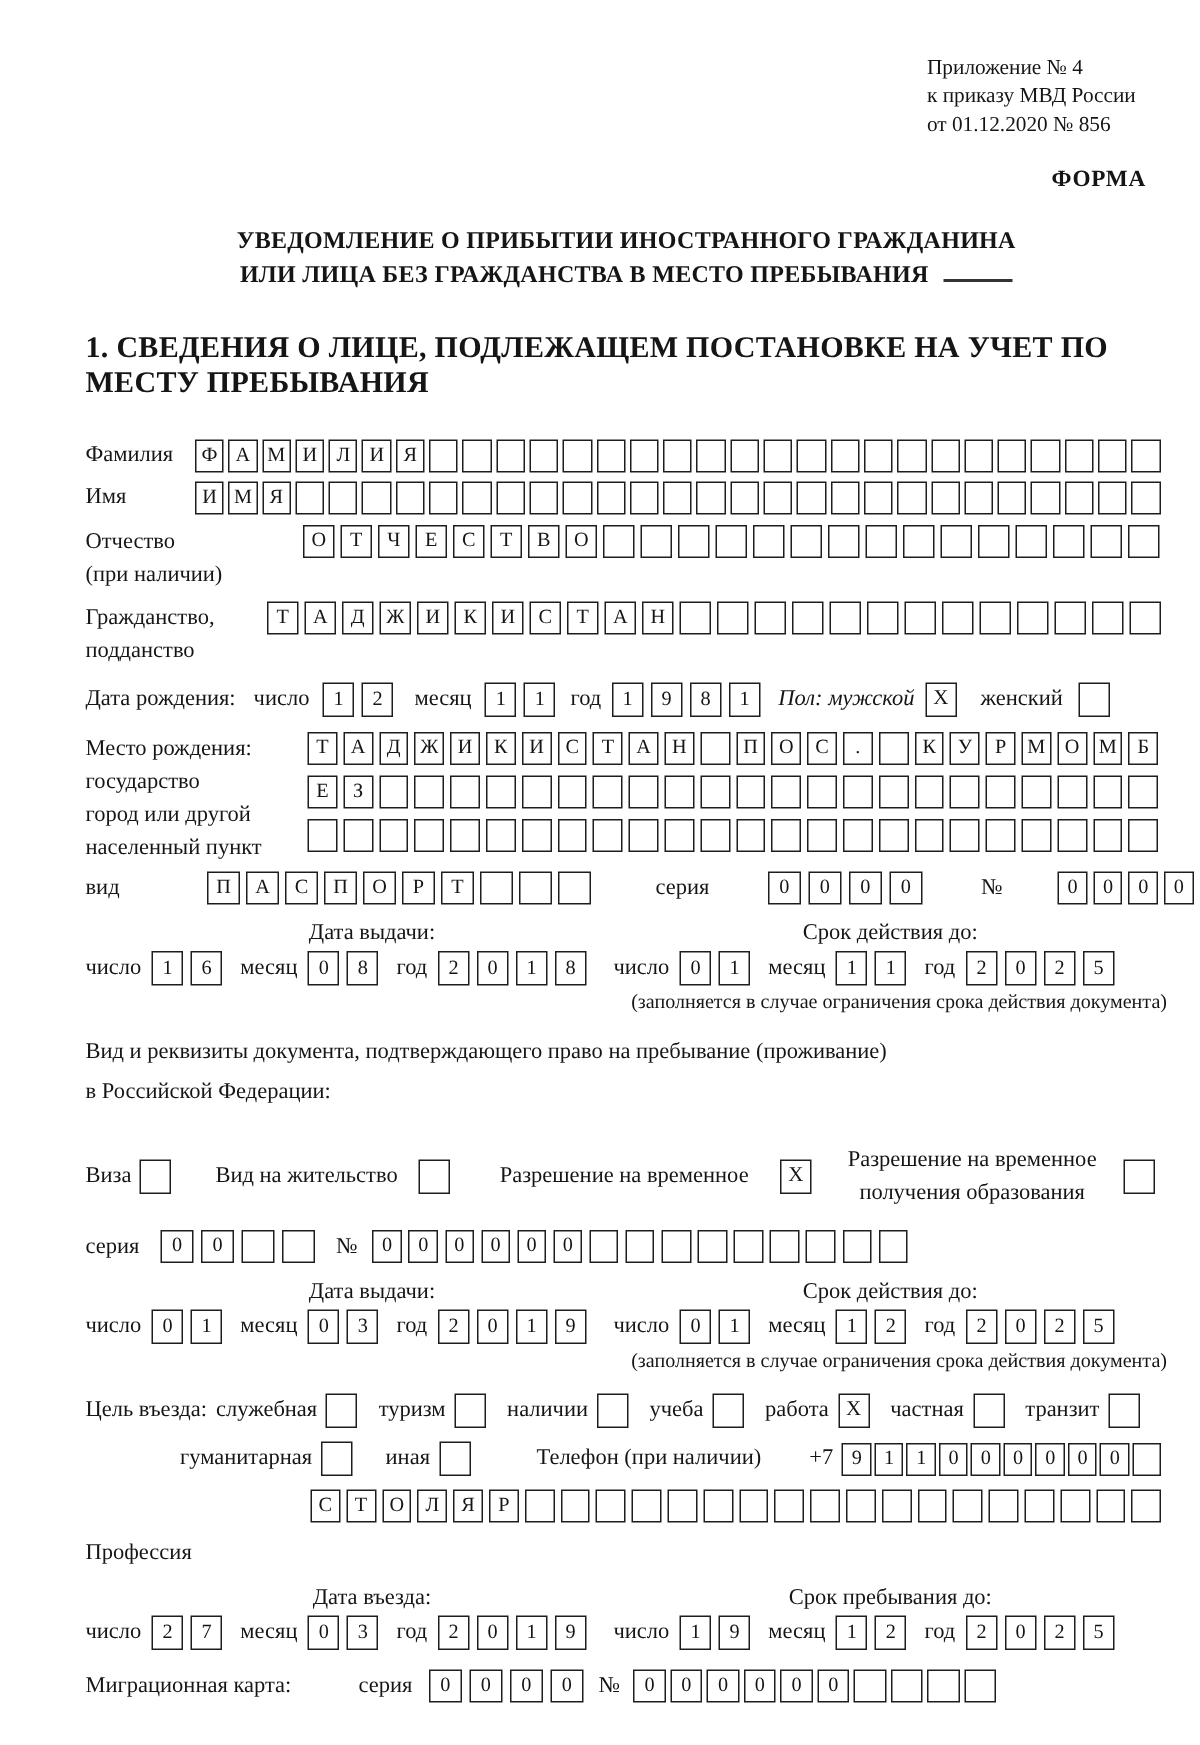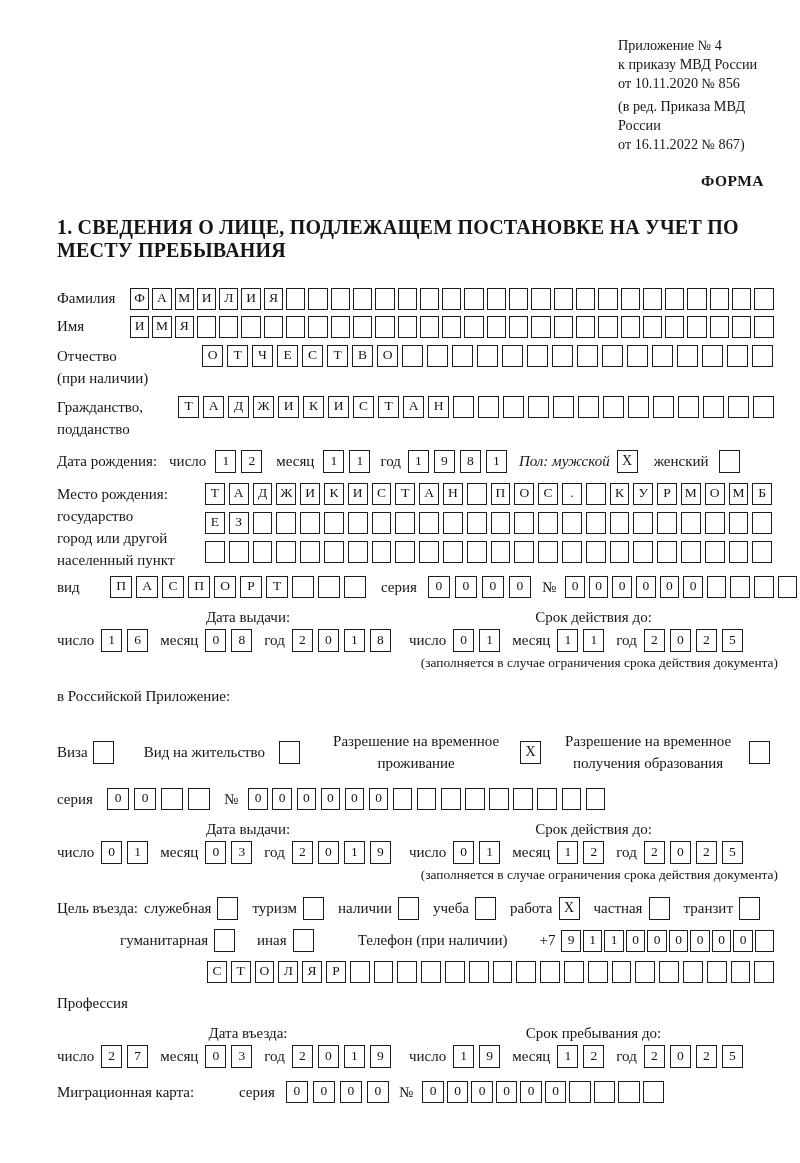--- a/index.html
+++ b/index.html
@@ -60,28 +60,28 @@
   .mleft{margin-left:63px;}
 </style>
 </head>
 <body>
 
 <div class="page">
 
   <div class="hdr">
     <div>Приложение № 4</div>
     <div>к приказу МВД России</div>
-    <div>от 10.11.2020 № 856</div>
-    <div class="rev">
-      <div>(в ред. Приказа МВД России</div>
-      <div>от 16.11.2022 № 867)</div>
-    </div>
+    <div>от 01.12.2020 № 856</div>
   </div>
   <div class="forma">ФОРМА</div>
 
+  <div class="title">
+    <div>УВЕДОМЛЕНИЕ О ПРИБЫТИИ ИНОСТРАННОГО ГРАЖДАНИНА</div>
+    <div><span>ИЛИ ЛИЦА БЕЗ ГРАЖДАНСТВА В МЕСТО ПРЕБЫВАНИЯ</span><span class="blank-line"></span></div>
+  </div>
 
   <div class="sect">1. СВЕДЕНИЯ О ЛИЦЕ, ПОДЛЕЖАЩЕМ ПОСТАНОВКЕ НА УЧЕТ ПО МЕСТУ ПРЕБЫВАНИЯ</div>
 
   <div class="row" style="margin-top:26px;">
     <span class="lab" style="width:73px;">Фамилия</span>
     <span class="cells w19">
         <span class="cell">Ф</span>
         <span class="cell">А</span>
         <span class="cell">М</span>
         <span class="cell">И</span>
@@ -321,21 +321,21 @@
           <span class="cell"></span>
           <span class="cell"></span>
           <span class="cell"></span>
           <span class="cell"></span>
           <span class="cell"></span>
         </div>
     </span>
   </div>
 
 
-  <div class="row" style="margin-top:5px;align-items:center;">
+  <div class="row" style="margin-top:5px;align-items:center;gap:28px;">
     <span class="lab" style="width:53px;">вид</span>
     <span class="cells kind">
         <span class="cell">П</span>
         <span class="cell">А</span>
         <span class="cell">С</span>
         <span class="cell">П</span>
         <span class="cell">О</span>
         <span class="cell">Р</span>
         <span class="cell">Т</span>
         <span class="cell"></span>
@@ -406,31 +406,31 @@
             <span class="cell">0</span>
             <span class="cell">2</span>
             <span class="cell">5</span>
           </span>
       </div>
     </div>
   </div>
   <div class="note">(заполняется в случае ограничения срока действия документа)</div>
 
   <div class="intro">
-    <div>в Российской Приложение:</div>
+    <div>Вид и реквизиты документа, подтверждающего право на пребывание (проживание)</div>
+    <div>в Российской Федерации:</div>
   </div>
 
   <div class="permits">
     <span class="pl">Виза</span>
     <span class="cbx" style="margin-left:5px;"></span>
     <span class="pl" style="margin-left:30px;">Вид на жительство</span>
     <span class="cbx" style="margin-left:14px;"></span>
     <span class="ctr" style="margin-left:22px;width:188px;">
       <div>Разрешение на временное</div>
-      <div>проживание</div>
     </span>
     <span class="cbx" style="margin-left:10px;">X</span>
     <span class="ctr" style="margin-left:16px;width:182px;">
       <div>Разрешение на временное</div>
       <div>получения образования</div>
     </span>
     <span class="cbx" style="margin-left:10px;"></span>
   </div>
 
   <div class="row" style="margin-top:14px;align-items:center;">

